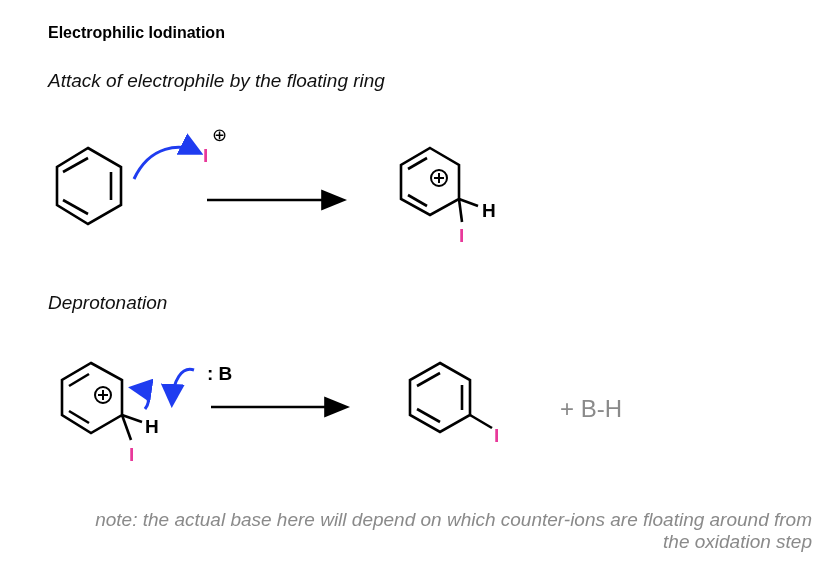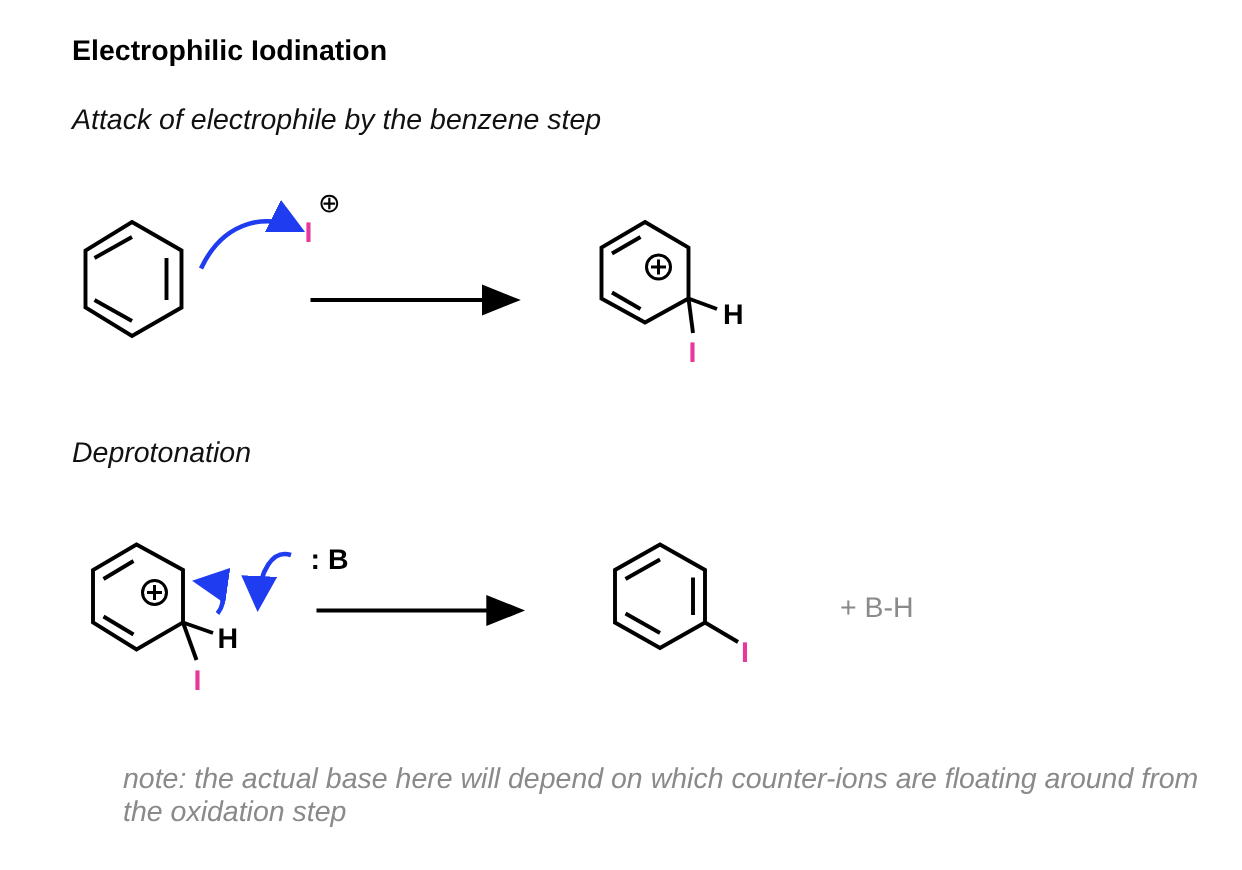--- a/index.html
+++ b/index.html
@@ -1,28 +1,28 @@
 <!DOCTYPE html>
 <html><head>
   <meta charset="utf-8">
   <style>
     html, body { margin: 0; padding: 0; background: #ffffff; }
     body { width: 828px; height: 580px; position: relative; overflow: hidden; font-family: "Liberation Sans", sans-serif; }
-    .title { position: absolute; left: 48px; top: 24px; font-size: 19px; font-weight: bold; color: #000; }
+    .title { position: absolute; left: 48px; top: 24px; font-size: 16px; font-weight: bold; color: #000; }
     .subhead { position: absolute; font-size: 19px; font-style: italic; color: #111; }
-    .note { position: absolute; left: 82px; top: 509px; width: 730px; font-size: 19px; font-style: italic; color: #8a8a8a; line-height: 22px; }
+    .note { position: absolute; left: 82px; top: 509px; width: 730px; font-size: 19px; font-style: italic; color: #8a8a8a; line-height: 22px; text-align: right; }
     .label { position: absolute; font-size: 19px; font-weight: bold; }
-    .gray { position: absolute; font-size: 19px; color: #8a8a8a; }
+    .gray { position: absolute; font-size: 24px; color: #8a8a8a; }
     svg.scheme { position: absolute; left: 0; top: 0; }
   </style>
 </head>
 <body>
 
 <div class="title">Electrophilic Iodination</div>
-<div class="subhead" style="left:48px; top:70px;">Attack of electrophile by the benzene step</div>
+<div class="subhead" style="left:48px; top:70px;">Attack of electrophile by the floating ring</div>
 <div class="subhead" style="left:48px; top:292px;">Deprotonation</div>
 
 <svg class="scheme" width="828" height="580" viewBox="0 0 828 580">
   <defs>
     <marker id="blk" markerWidth="10" markerHeight="10" refX="8" refY="5" orient="auto">
       <path d="M0,1 L10,5 L0,9 Z" fill="#000"></path>
     </marker>
     <marker id="blu" markerWidth="8" markerHeight="8" refX="6" refY="4" orient="auto">
       <path d="M0,0 L8,4 L0,8 Z" fill="#1f3cf0"></path>
     </marker>

